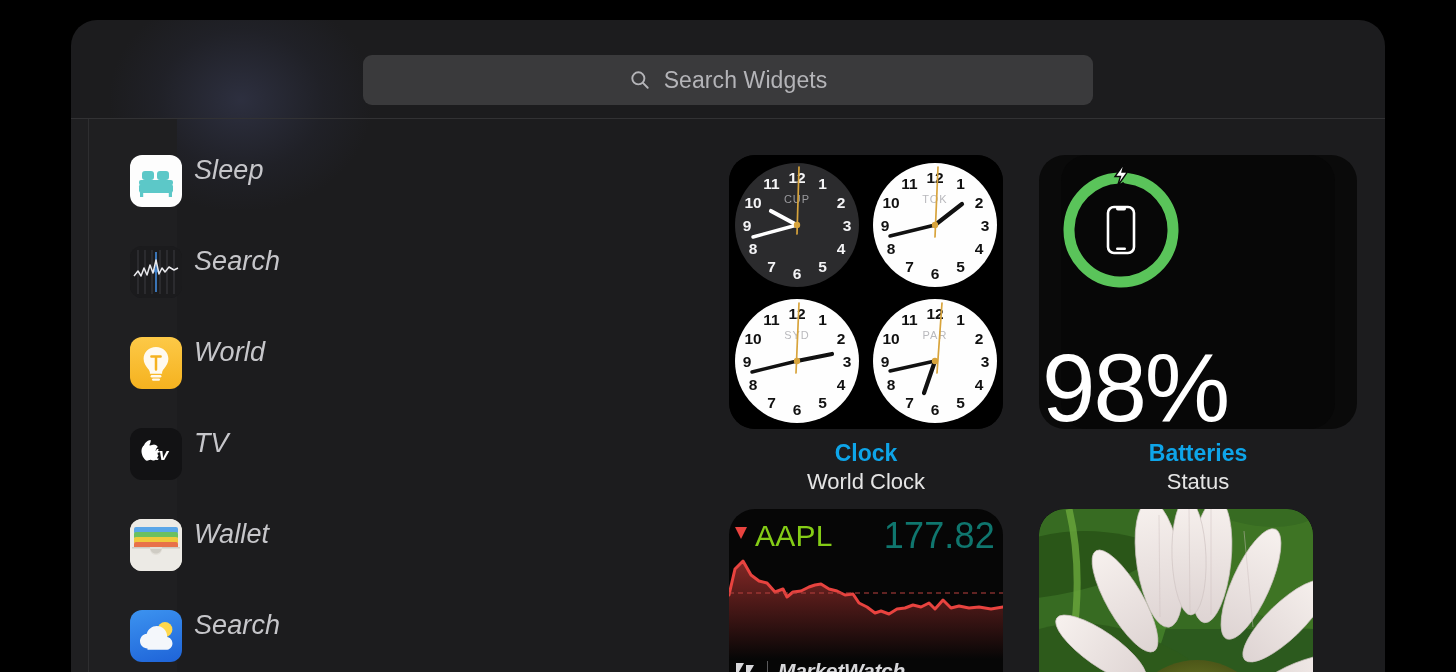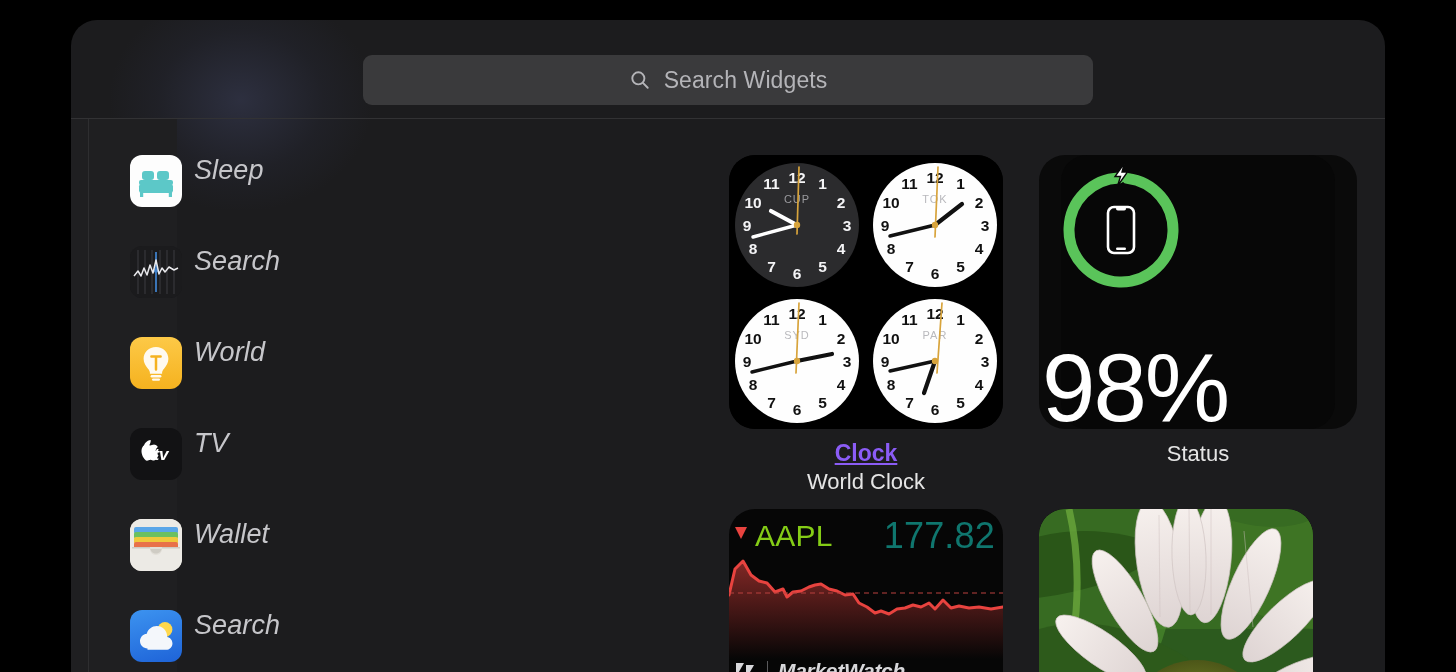--- a/index.html
+++ b/index.html
@@ -86,21 +86,21 @@
   }
   .widget-cell{ position:absolute; }
   .widget-tile{
     border-radius:26px; overflow:hidden; position:relative;
     background:#000;
   }
   .widget-caption{
     text-align:center; margin-top:12px;
   }
   .widget-title{
-    font-size:23px; font-weight:bold; color:#8b5cf6; display:block; line-height:1.08;text-decoration:underline;
+    font-size:23px; font-weight:bold; color:#0ea5e9; display:block; line-height:1.08;
   }
   .widget-subtitle{
     font-size:22px; color:#e5e5e5; display:block; line-height:1.15; margin-top:3px;
   }
 
   
   #clock-tile{ width:274px; height:274px; }
 
   
   #battery-tile{ width:318px; height:274px; background:#0a0a0a; }
@@ -359,20 +359,21 @@
           </g>
           <g transform="translate(60,75)">
             <rect x="-13" y="-23" width="26" height="46" rx="6" fill="none" stroke="#fff" stroke-width="2.6"></rect>
             <rect x="-5" y="-23" width="10" height="3.6" rx="1.8" fill="#fff"></rect>
             <rect x="-5" y="17.5" width="10" height="2.4" rx="1.2" fill="#fff"></rect>
           </g>
         </svg>
         <span id="battery-percent">98%</span>
       </div>
       <div class="widget-caption">
+        <span class="widget-title">Batteries</span>
         <span class="widget-subtitle">Status</span>
       </div>
     </div>
 
     <div class="widget-cell" style="left:98px; top:390px;">
       <div class="widget-tile" id="stocks-tile">
         <div id="stk-header">
           <span id="stk-caret">
             <svg viewBox="0 0 16 26">
                 <path d="M8 2 L14 14 L2 14 Z" transform="rotate(180 8 9)" fill="#e8433f"></path>

